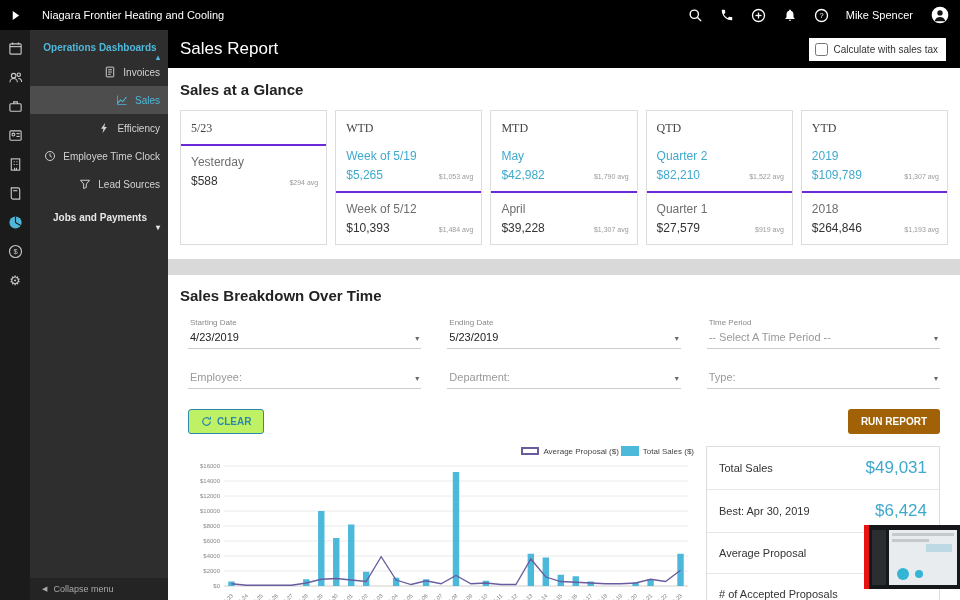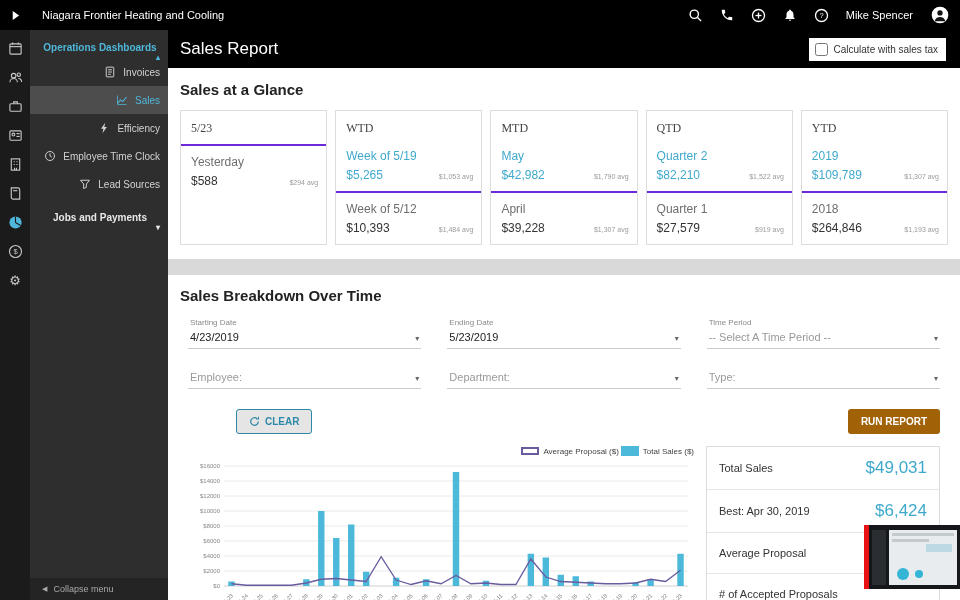--- a/index.html
+++ b/index.html
@@ -63,21 +63,21 @@
 
   .breakdown { padding:12px 12px 0; }
   .filter-row { display:flex; gap:26px; margin:0 8px 20px; }
   .field { flex:1; border-bottom:1px solid #ccc; padding:2px 2px 5px; position:relative; cursor:pointer; }
   .f-label { font-size:8px; color:#8a8a8a; margin-bottom:4px; }
   .f-value { font-size:11px; color:#222; }
   .f-value.placeholder { color:#999; }
   .caret { position:absolute; right:2px; bottom:5px; font-size:8px; color:#666; }
   .actions { display:flex; margin:2px 8px 12px; }
   .btn-clear { display:flex; align-items:center; gap:5px; border:1px solid #2d89a8; color:#2d89a8;
-    background:#e5e5e5; font-size:10px; font-weight:bold; padding:5px 12px; border-radius:3px; cursor:pointer;margin-left:48px; }
+    background:#bef264; font-size:10px; font-weight:bold; padding:5px 12px; border-radius:3px; cursor:pointer; }
   .btn-run { margin-left:auto; background:#a16207; color:#fff; font-size:10px; font-weight:bold;
     padding:7px 13px; border:none; border-radius:3px; cursor:pointer; }
 
   .report { display:flex; margin:0 8px; gap:12px; }
   .chart-area { flex:1; }
   .legend { display:flex; justify-content:flex-end; align-items:center; gap:2px; font-size:8px;
     color:#444; margin-bottom:2px; }
   .legend-item { display:flex; align-items:center; gap:4px; }
   .lg-line { width:18px; height:8px; background:#fff; border:2px solid #6a5b9e; }
   .lg-bar { width:18px; height:10px; background:#4cb8da; }

